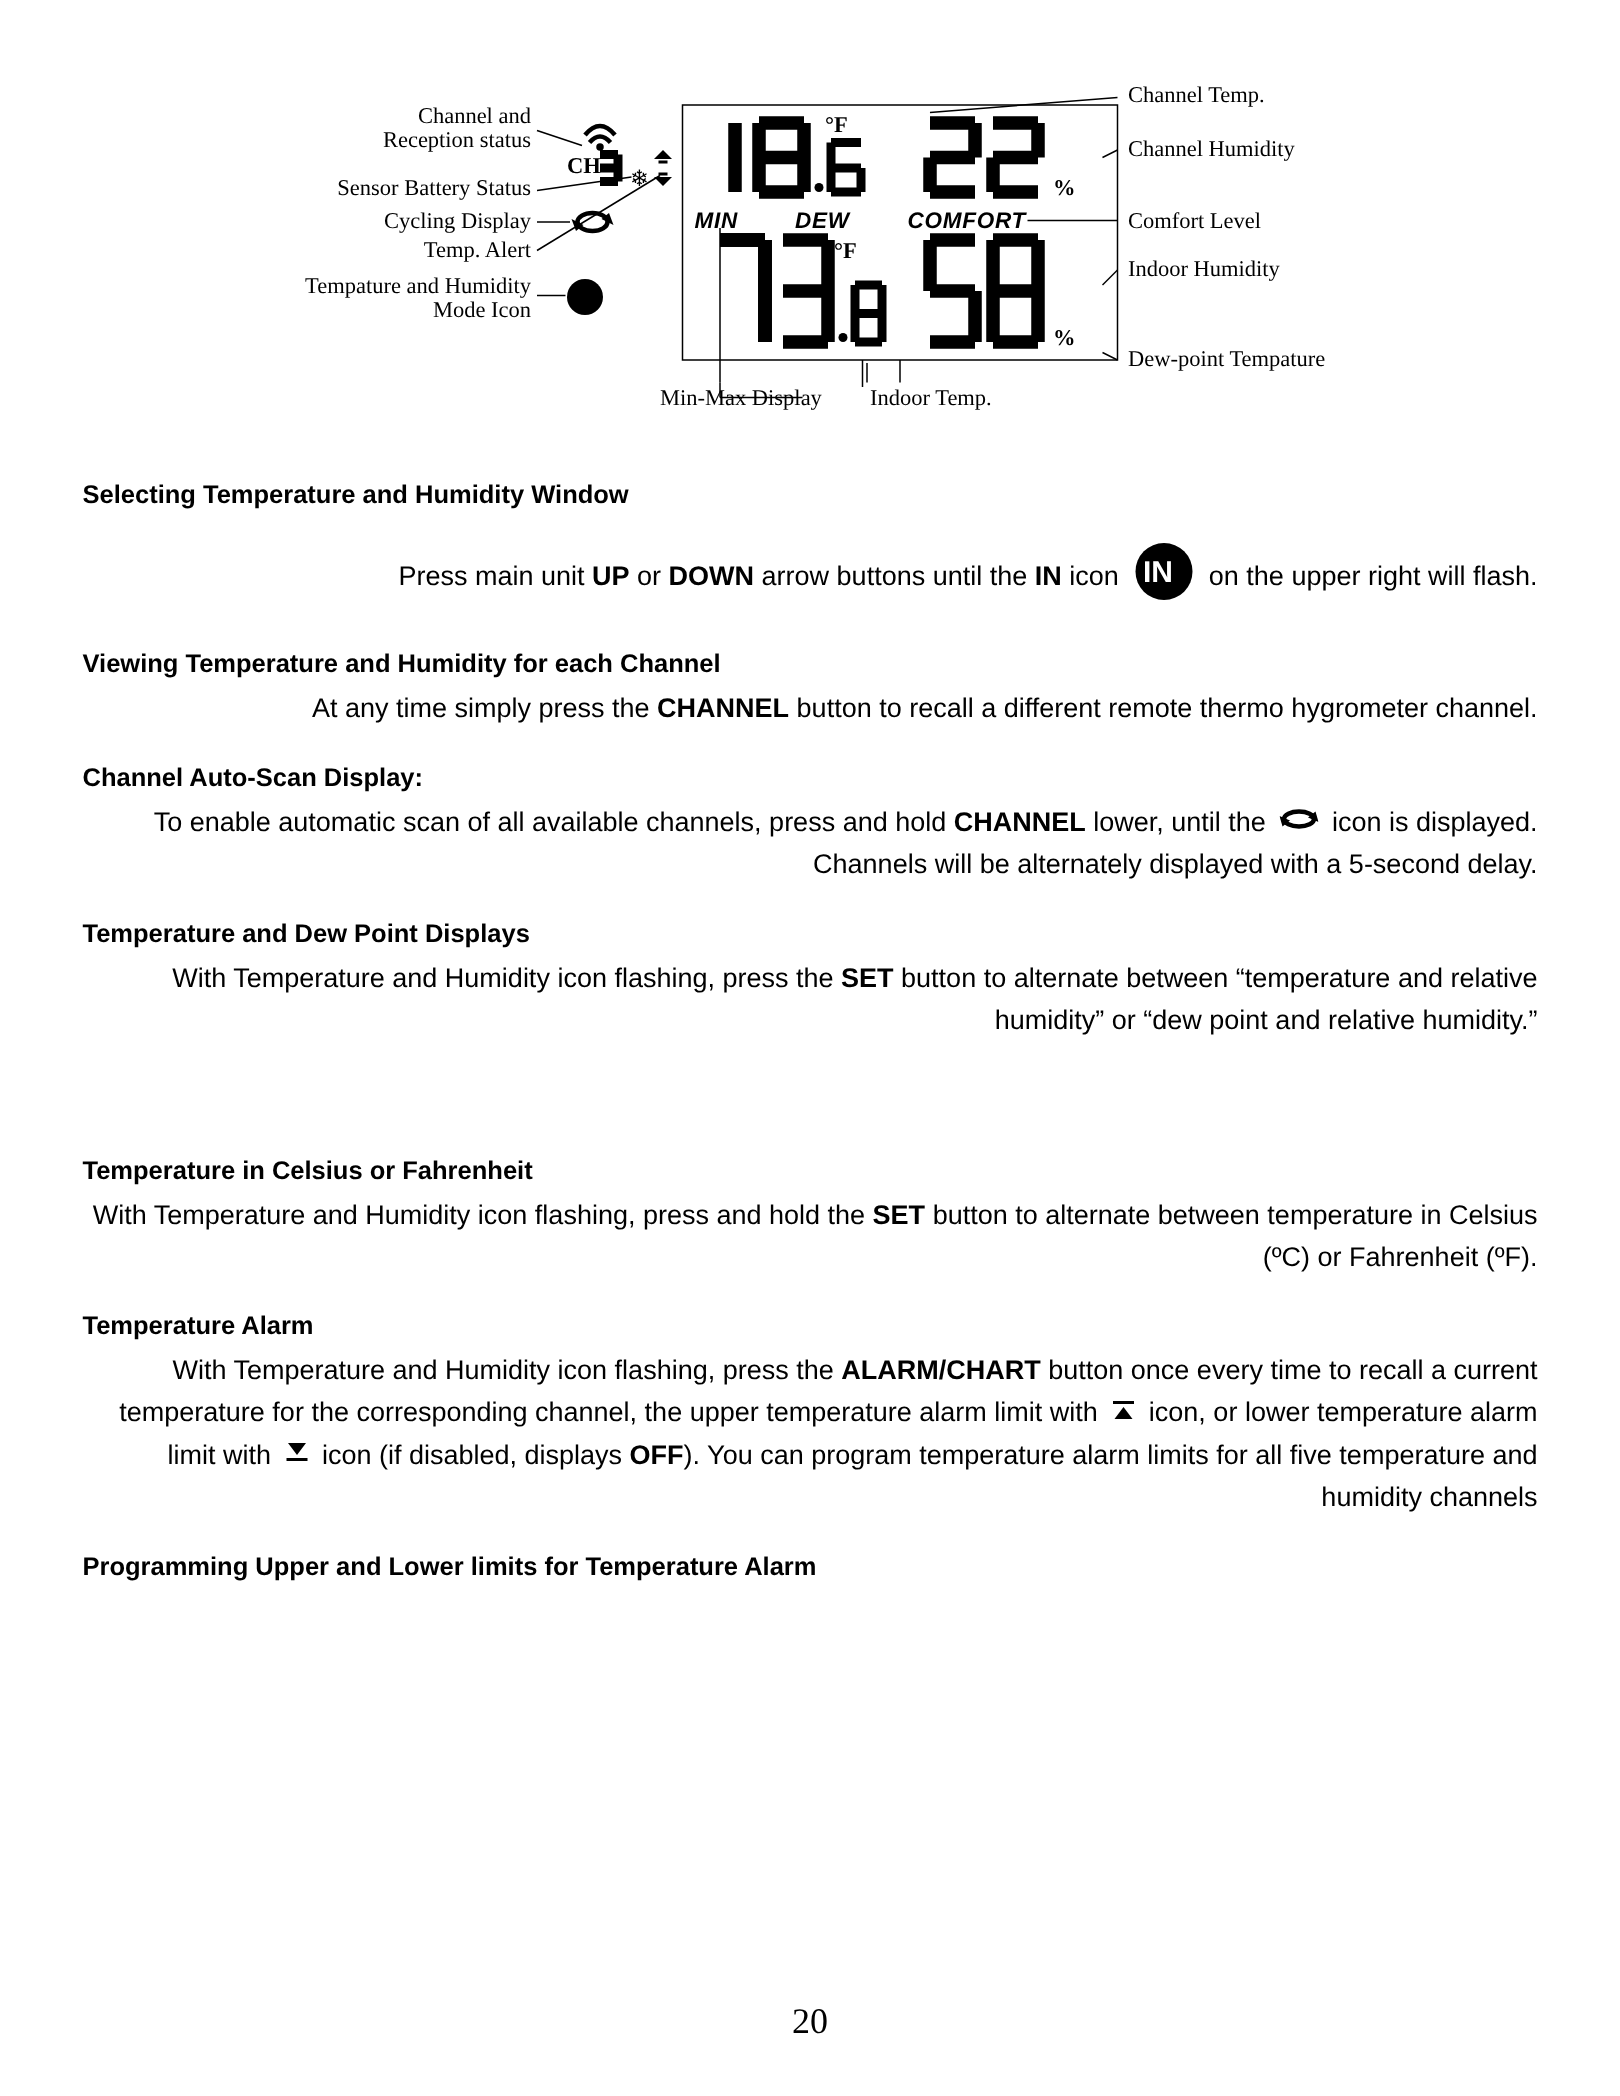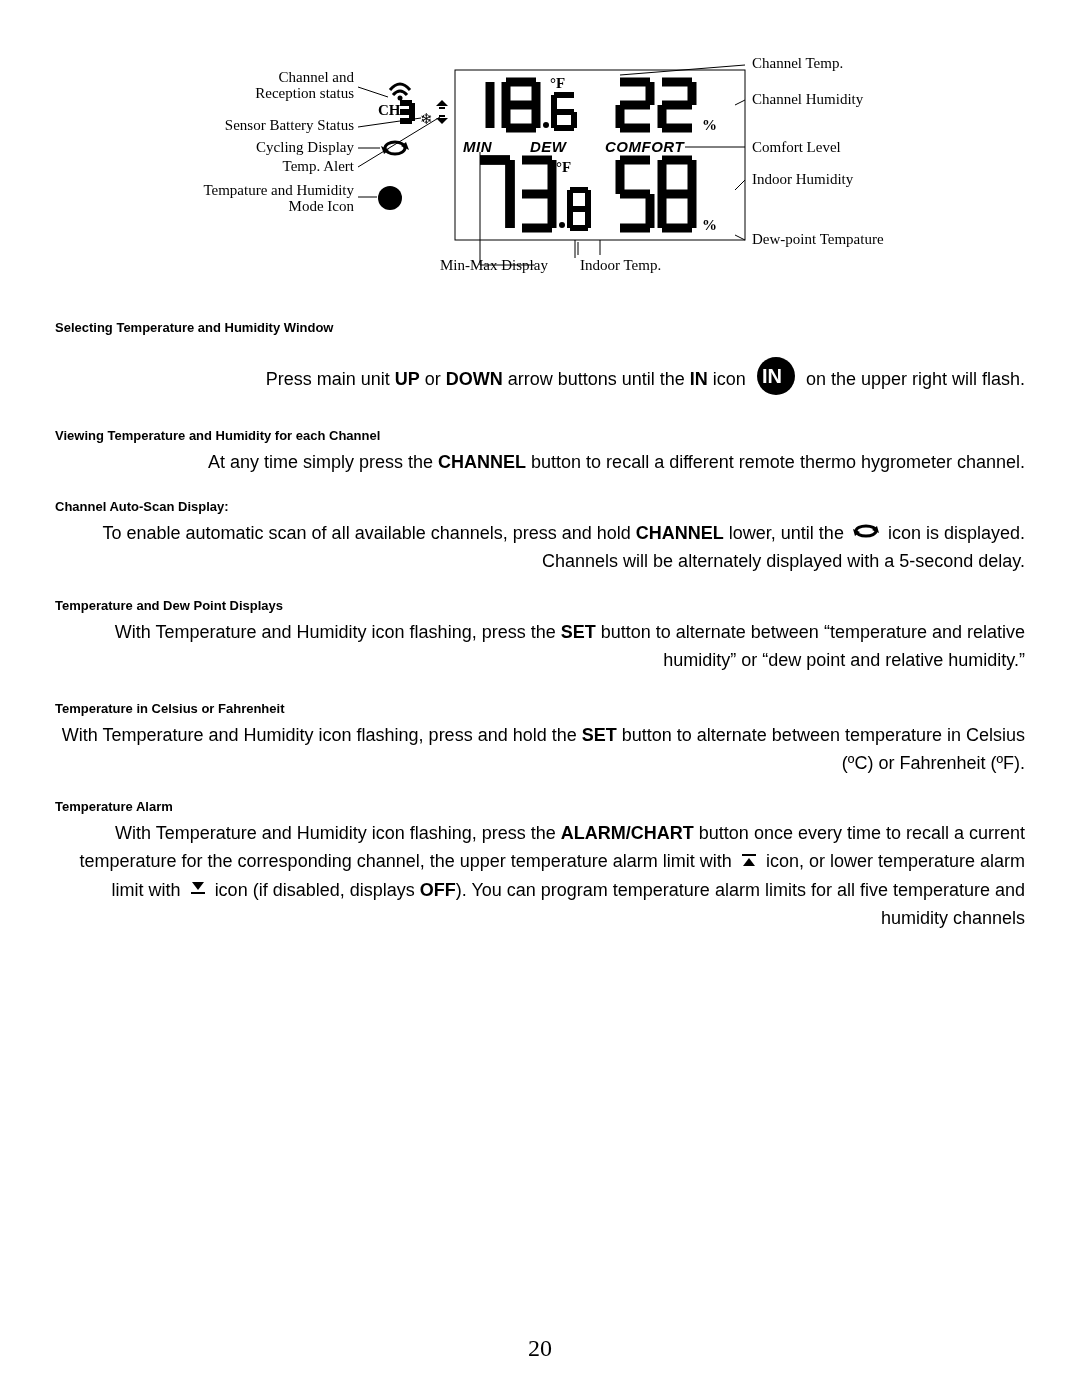--- a/index.html
+++ b/index.html
@@ -31,21 +31,21 @@
   .diagram-svg .lcd-label {
     font-family: Arial, Helvetica, sans-serif;
     font-weight: 900;
     font-style: italic;
     letter-spacing: 0.5px;
   }
   .section {
     margin-top: 22px;
   }
   .section-heading {
-    font-size: 13px;
+    font-size: 17px;
     font-weight: bold;
     margin: 0 0 6px 0;
   }
   .para {
     font-size: 18px;
     line-height: 1.55;
     margin: 0;
     text-align: right;
   }
   .b { font-weight: bold; }
@@ -243,21 +243,21 @@
     </p>
   </div>
 
   <div class="section">
     <p class="section-heading">Temperature and Dew Point Displays</p>
     <p class="para">
       <span>With Temperature and Humidity icon flashing, press the </span><span class="b">SET</span><span> button to alternate between “temperature and relative humidity” or “dew point and relative humidity.”</span>
     </p>
   </div>
 
-  <div class="section" style="margin-top:26px;">
+  <div class="section" style="margin-top:76px;">
     <p class="section-heading">Temperature in Celsius or Fahrenheit</p>
     <p class="para">
       <span>With Temperature and Humidity icon flashing, press and hold the </span><span class="b">SET</span><span> button to alternate between temperature in Celsius (ºC) or Fahrenheit (ºF).</span>
     </p>
   </div>
 
   <div class="section">
     <p class="section-heading">Temperature Alarm</p>
     <p class="para">
       <span>With Temperature and Humidity icon flashing, press the </span><span class="b">ALARM/CHART</span><span> button once every time to recall a current temperature for the corresponding channel, the upper temperature alarm limit with   </span>
@@ -271,15 +271,18 @@
       <span class="tri-icon-inline">
         <svg width="16" height="16" viewBox="0 0 16 16">
             <path d="M 2 2 L 14 2 L 8 10 Z" fill="#000"></path>
             <rect x="1" y="12" width="14" height="2" fill="#000"></rect>
           </svg>
       </span>
       <span>  icon (if disabled, displays </span><span class="b">OFF</span><span>). You can program temperature alarm limits for all five temperature and humidity channels</span>
     </p>
   </div>
 
+  <div class="section">
+    <p class="section-heading">Programming Upper and Lower limits for Temperature Alarm</p>
+  </div>
 
   <div class="page-number">20</div>
 </div>
 
 </body></html>

